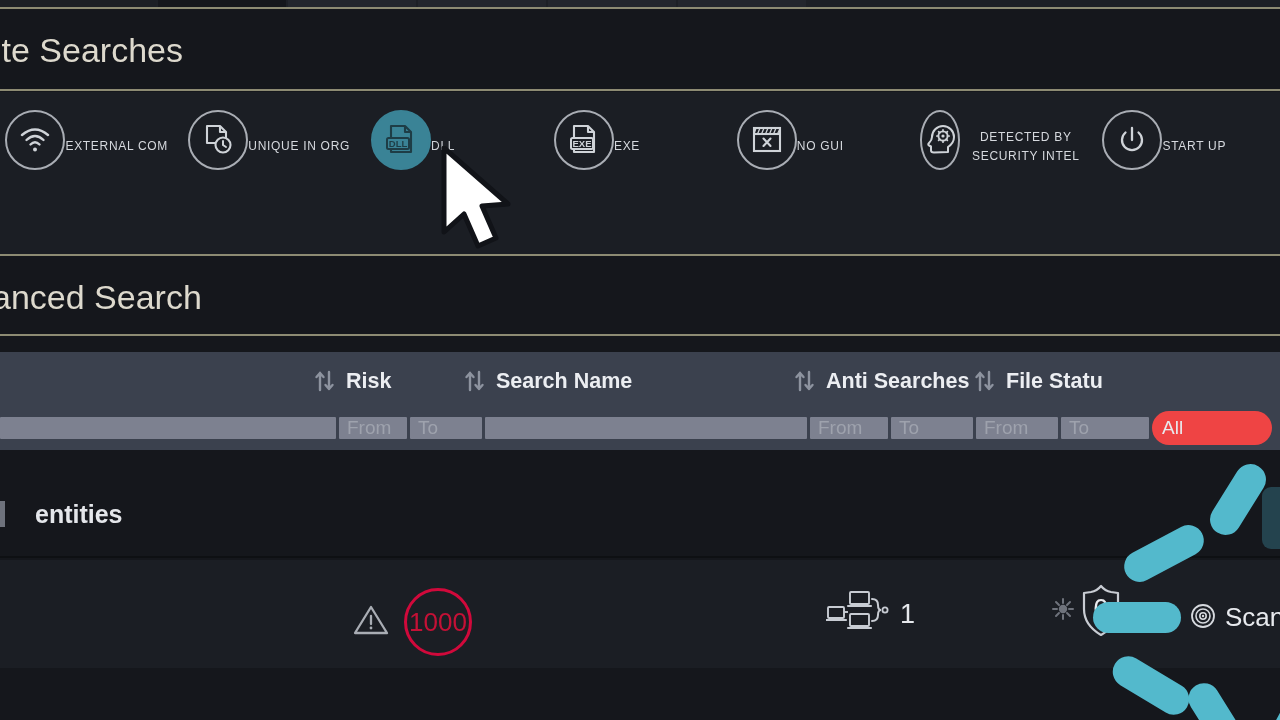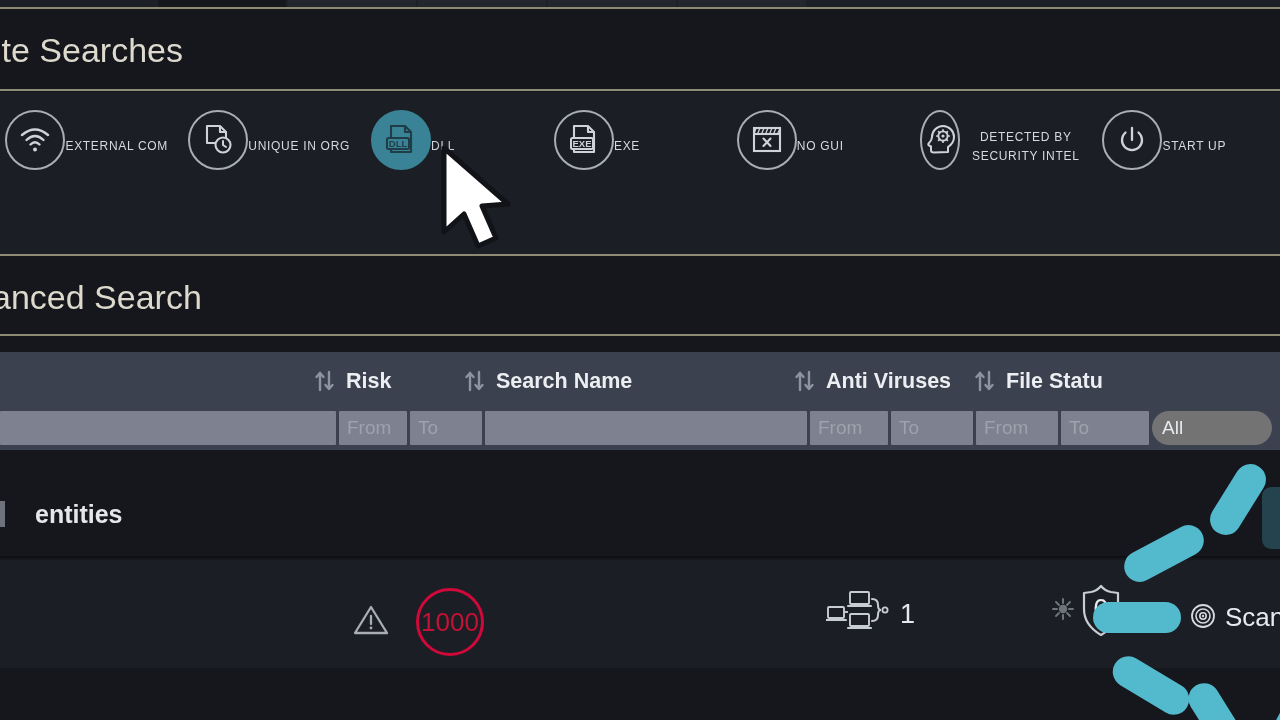--- a/index.html
+++ b/index.html
@@ -77,28 +77,28 @@
   .th {
     display: flex; align-items: center; color: #eceef2;
     font-size: 21.5px; font-weight: bold; height: 58px;
   }
   .sorticon { margin-right: 9px; display: flex; align-items: center; }
   .filterrow {
     background: #3b414e; height: 40px; display: flex; align-items: center;
     padding-bottom: 4px;
   }
   .finput {
-    height: 34px; background: #7d8190; border: none; outline: none;
+    height: 22px; background: #7d8190; border: none; outline: none;
     color: #e8eaee; font-size: 19px; padding: 0 8px;
     font-family: "Liberation Sans", sans-serif;
     margin-right: 3px; border-radius: 1px;
   }
   .finput::placeholder { color: #9ea2ad; }
   .fselect {
-    height: 34px; background: #737373; color: #e8eaee; border: none;
+    height: 34px; background: #ef4444; color: #e8eaee; border: none;
     font-size: 19px; padding: 0 10px; border-radius: 17px;
     font-family: "Liberation Sans", sans-serif; outline: none;
     display: flex; align-items: center;
   }
 
   
   .entities-row {
     position: absolute; left: 0; top: 484px; width: 1280px; height: 60px;
     background: #15171c; display: flex; align-items: center;
   }
@@ -107,21 +107,21 @@
 
   
   .data-row {
     position: absolute; left: 0; top: 560px; width: 1280px; height: 108px;
     background: #1b1e24; display: flex; align-items: center;
   }
   .risk-cell { position: absolute; left: 352px; top: 588px; display: flex; align-items: center; }
   .risk-circle {
     width: 68px; height: 68px; border-radius: 50%;
     border: 3px solid #d1093b; display: flex; align-items: center; justify-content: center;
-    color: #c41136; font-size: 26px; margin-left: 26px;
+    color: #c41136; font-size: 26px; margin-left: 14px;
   }
   .endpoint-cell { position: absolute; left: 826px; top: 590px; display: flex; align-items: center; gap: 10px; }
   .endpoint-count { color: #e6e8ec; font-size: 27px; }
   .av-cell { position: absolute; left: 1052px; top: 583px; display: flex; align-items: center; }
   .av-shield {
     position: relative; width: 50px; height: 56px;
     display: flex; align-items: center; justify-content: center;
   }
   .av-count {
     position: absolute; color: #e9ebef; font-size: 27px; top: 11px; left: 0; width: 50px; text-align: center;
@@ -293,21 +293,21 @@
       </div>
 
 
       <div class="th" style="width:180px;">
         <span class="sorticon">
           <svg width="24" height="26" viewBox="0 0 24 26">
               <path d="M7 22 V5 M7 5 L3.5 9 M7 5 L10.5 9" stroke="#8d939f" stroke-width="2.4" fill="none" stroke-linecap="round" stroke-linejoin="round"></path>
               <path d="M16 4 V21 M16 21 L12.5 17 M16 21 L19.5 17" stroke="#8d939f" stroke-width="2.4" fill="none" stroke-linecap="round" stroke-linejoin="round"></path>
             </svg>
         </span>
-        <span>Anti Viruses</span>
+        <span>Anti Searches</span>
       </div>
 
       <div class="th" style="width:140px;">
         <span class="sorticon">
           <svg width="24" height="26" viewBox="0 0 24 26">
               <path d="M7 22 V5 M7 5 L3.5 9 M7 5 L10.5 9" stroke="#8d939f" stroke-width="2.4" fill="none" stroke-linecap="round" stroke-linejoin="round"></path>
               <path d="M16 4 V21 M16 21 L12.5 17 M16 21 L19.5 17" stroke="#8d939f" stroke-width="2.4" fill="none" stroke-linecap="round" stroke-linejoin="round"></path>
             </svg>
         </span>
         <span>File Statu</span>

